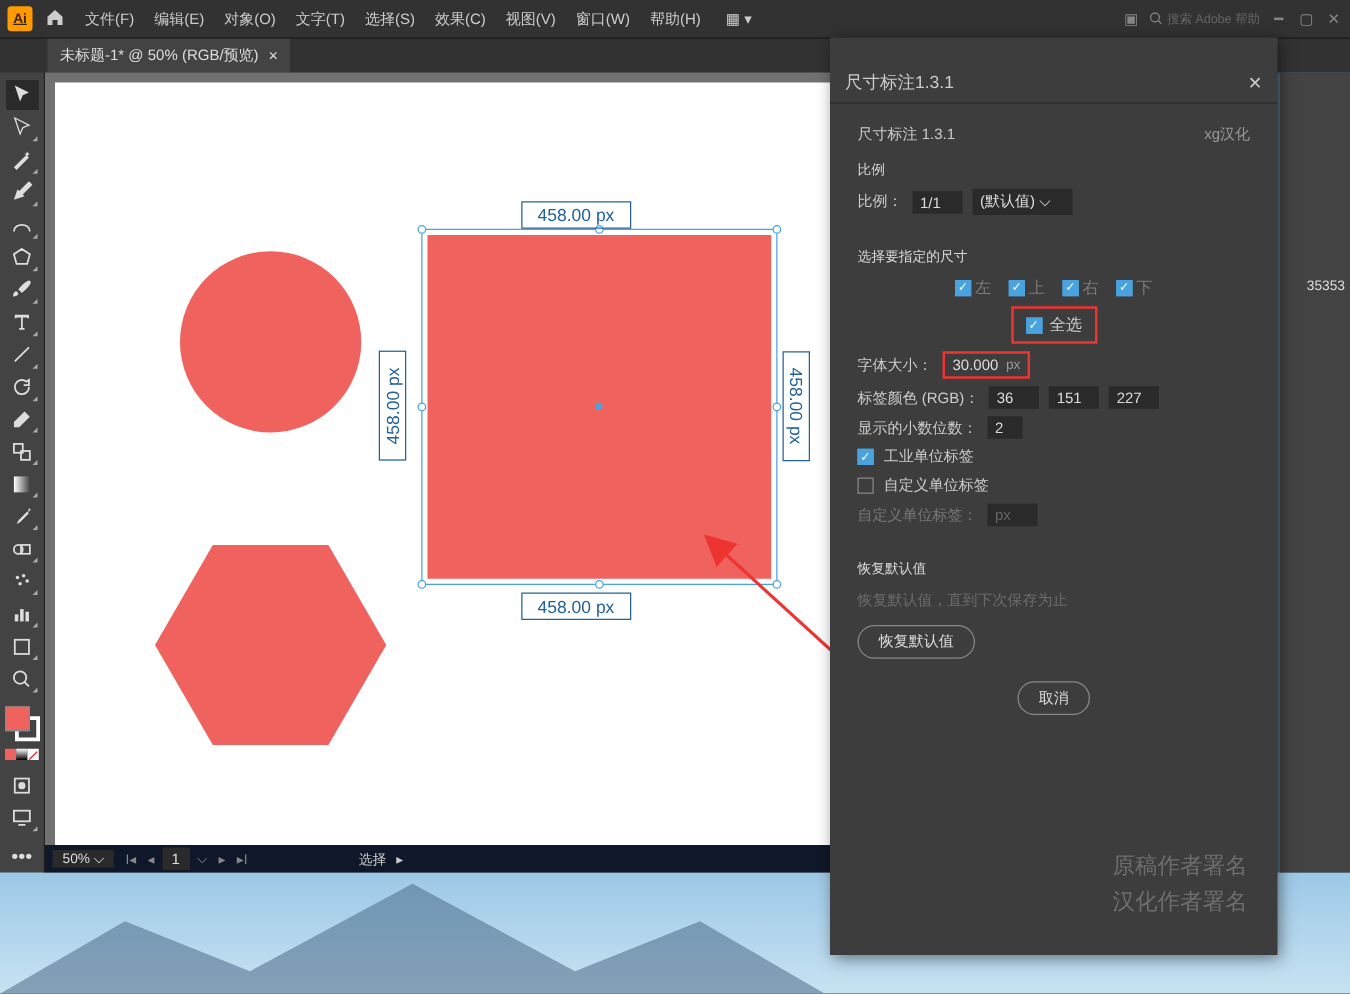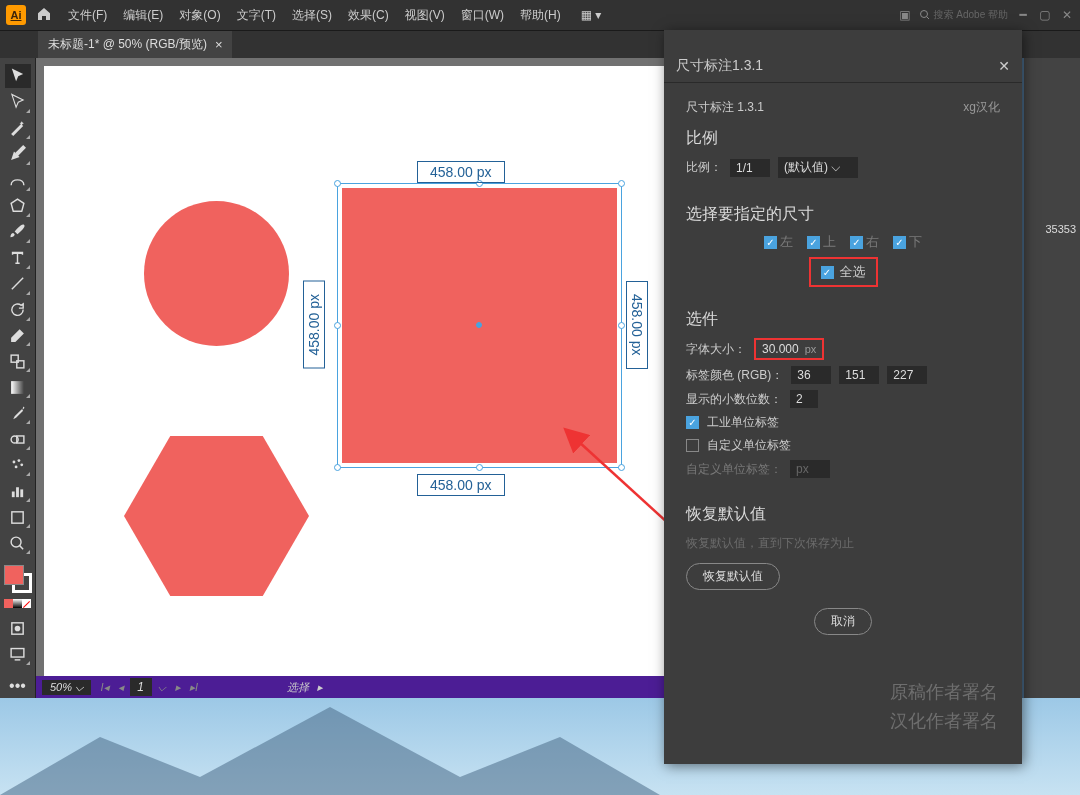--- a/index.html
+++ b/index.html
@@ -44,34 +44,34 @@
   .sh-nw{left:-4px;top:-4px;} .sh-n{left:50%;top:-4px;margin-left:-4px;} .sh-ne{right:-4px;top:-4px;}
   .sh-w{left:-4px;top:50%;margin-top:-4px;} .sh-c{left:50%;top:50%;margin:-4px 0 0 -4px;width:6px;height:6px;background:#4aa3df;} .sh-e{right:-4px;top:50%;margin-top:-4px;}
   .sh-sw{left:-4px;bottom:-4px;} .sh-s{left:50%;bottom:-4px;margin-left:-4px;} .sh-se{right:-4px;bottom:-4px;}
 
   .dim-label { position:absolute; border:1.5px solid #236197; color:#236197; font-size:14px; background:transparent; padding:2px 12px; }
   .dl-top { left:373px; top:95px; }
   .dl-bottom { left:373px; top:408px; }
   .dl-left { left:259px; top:215px; writing-mode:vertical-rl; padding:12px 2px; transform:rotate(180deg); }
   .dl-right { left:582px; top:215px; writing-mode:vertical-rl; padding:12px 2px; }
 
-  .statusbar { height:22px; background:#4c1d95; display:flex; align-items:center; font-size:11px; color:#ccc; padding:0 6px; gap:6px;font-style:italic; }
+  .statusbar { height:22px; background:#0f172a; display:flex; align-items:center; font-size:11px; color:#ccc; padding:0 6px; gap:6px; }
   .zoom-sel { background:#2a2a2a; padding:1px 8px; color:#ddd; }
   .pager { display:flex; align-items:center; gap:3px; }
   .pg-btn { padding:0 3px; color:#888; }
 
   .right-bg { width:378px; background:#4a6b89; position:relative; }
   .right-bg::after { content:""; position:absolute; right:0; top:0; width:56px; height:100%; background:#434343; }
 
   .arrow { position:absolute; left:548px; top:381px; width:370px; height:370px; pointer-events:none; }
 
   .panel { position:absolute; right:58px; top:30px; width:358px; height:734px; background:#3d3d3d; color:#ccc; font-size:13px; box-shadow:2px 2px 12px rgba(0,0,0,0.5); }
   .panel-title { height:34px; display:flex; align-items:center; justify-content:space-between; padding:0 12px; font-size:14px; border-bottom:1px solid #2a2a2a;margin-top:19px; }
   .panel-body { padding: 10px 22px; }
-  .panel h4 { color:#d9d9d9; font-weight:normal; font-size:16px; margin:12px 0 8px; }
+  .panel h4 { color:#d9d9d9; font-weight:normal; font-size:11px; margin:12px 0 8px; }
   .p-row { display:flex; align-items:center; gap:8px; margin:6px 0; font-size:12px; }
   .hint { color:#9a9a9a; font-size:12px; line-height:1.7; }
   .field { background:#2a2a2a; color:#ddd; padding:2px 6px; font-size:12px; min-width:40px; display:inline-block; text-align:left; }
   .chk { width:13px; height:13px; border:1px solid #888; display:inline-flex; align-items:center; justify-content:center; font-size:10px; }
   .chk.on { background:#4aa3df; border-color:#4aa3df; color:#fff; }
   .red-box { border:2px solid #e33; padding:4px 10px; display:inline-flex; align-items:center; gap:6px; }
   .dim-sel-row { display:flex; gap:14px; justify-content:center; margin:6px 0;}
   .dim-sel-row .opt { display:flex; align-items:center; gap:3px; color:#7a7a7a; }
   .btn-pill { border:1px solid #888; border-radius:14px; padding:4px 16px; color:#ddd; background:transparent; font-size:12px; cursor:pointer; }
   .footer-row { display:flex; justify-content:center; margin-top:18px; }
@@ -369,21 +369,20 @@
           <span>下</span>
         </span>
     </div>
     <div style="display:flex;justify-content:center;margin-top:4px">
       <span class="red-box">
         <span class="chk on">✓</span>
         <span>全选</span>
       </span>
     </div>
 
-    <h4 style="margin-top:22px">选件</h4>
     <div class="p-row">
       <span>字体大小：</span>
       <span class="red-box" style="padding:2px 6px">
         <span class="" style="color:#ddd">30.000</span>
         <span style="color:#999;font-size:11px">px</span>
       </span>
     </div>
     <div class="p-row">
       <span>标签颜色  (RGB)：</span>
       <span class="field">36</span>

